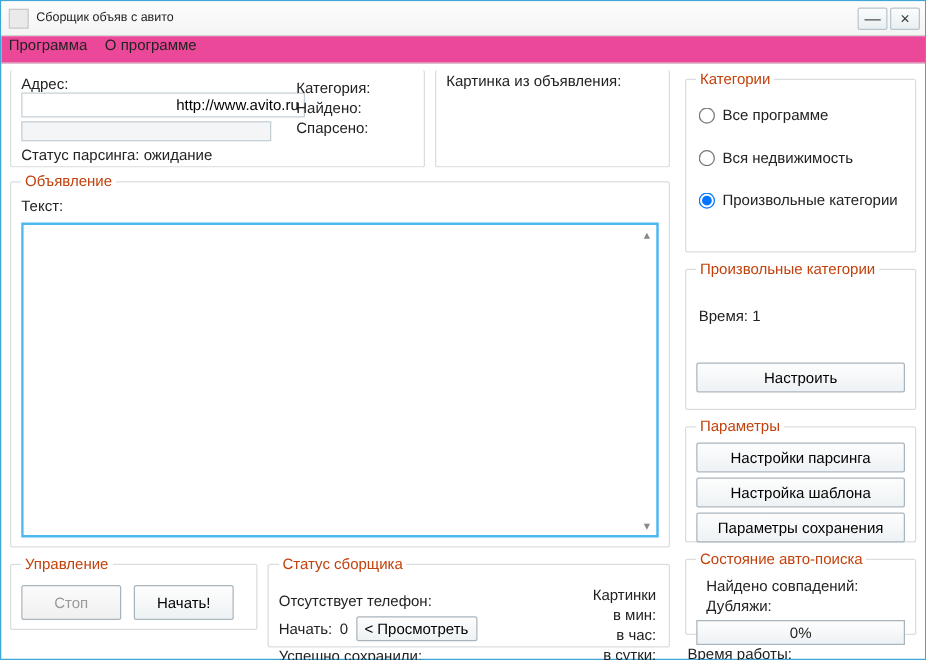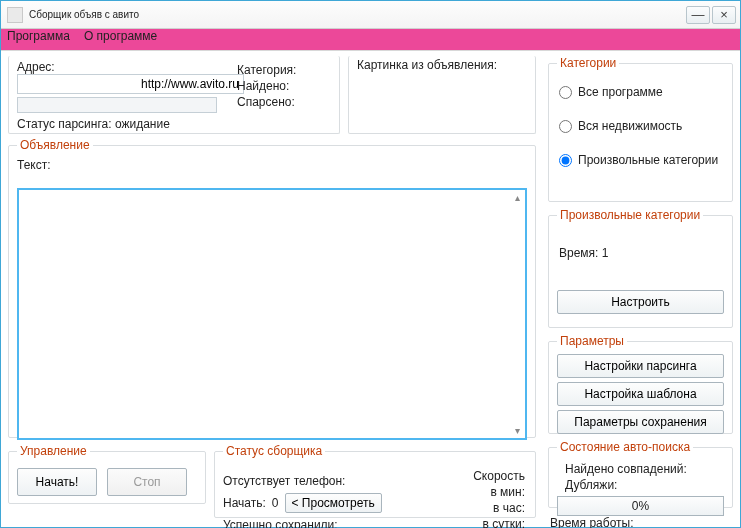--- a/index.html
+++ b/index.html
@@ -120,21 +120,21 @@
   #grp-autosearch .pct-box {
     border: 1px solid #a9b5bd; background: linear-gradient(#fdfdfd,#eef2f4);
     height: 20px; display:flex; align-items:center; justify-content:center;
     width: 100%;
   }
   
   #grp-worktime { top: 464px; right: 8px; width: 185px; height: 26px; padding-top:2px; padding-bottom:2px; border: none;}
   #grp-worktime .label { margin-left:2px; }
   
   #grp-announcement { top: 88px; left: 8px; width: 528px; height: 300px; }
-  #grp-announcement .text-label { margin-bottom: 16px; display:block;}
+  #grp-announcement .text-label { margin-bottom: 6px; display:block;}
   .textarea-frame {
     border: 2px solid #4fb7f0;
     width: 100%;
     height: 252px;
     position: relative;
     background: #fff;
   }
   .textarea-frame textarea {
     width: calc(100% - 16px); height: 100%;
     border: none; resize: none; outline: none;
@@ -252,22 +252,22 @@
     <div class="textarea-frame">
       <textarea style=""></textarea>
       <div class="scroll-up">▴</div>
       <div class="scroll-down">▾</div>
     </div>
   </fieldset>
 
   <fieldset class="group" id="grp-control">
     <legend>Управление</legend>
     <div class="row">
+      <button class="btn" disabled="">Стоп</button>
       <button class="btn">Начать!</button>
-      <button class="btn" disabled="">Стоп</button>
     </div>
   </fieldset>
 
   <fieldset class="group" id="grp-status">
     <legend>Статус сборщика</legend>
     <div class="col-left">
       <div>
         <span>Отсутствует телефон:</span>
         <span></span>
       </div>
@@ -275,20 +275,20 @@
         <span>Начать:</span>
         <span>0</span>
         <button class="btn">&lt; Просмотреть</button>
       </div>
       <div>
         <span>Успешно сохранили:</span>
         <span></span>
       </div>
     </div>
     <div class="col-right">
-      <div>Скорость</div>
+      <div>Картинки</div>
       <div><span>в мин:</span> <span></span></div>
       <div><span>в час:</span> <span></span></div>
       <div><span>в сутки:</span> <span></span></div>
     </div>
   </fieldset>
 
 </div>
 
 </body></html>

